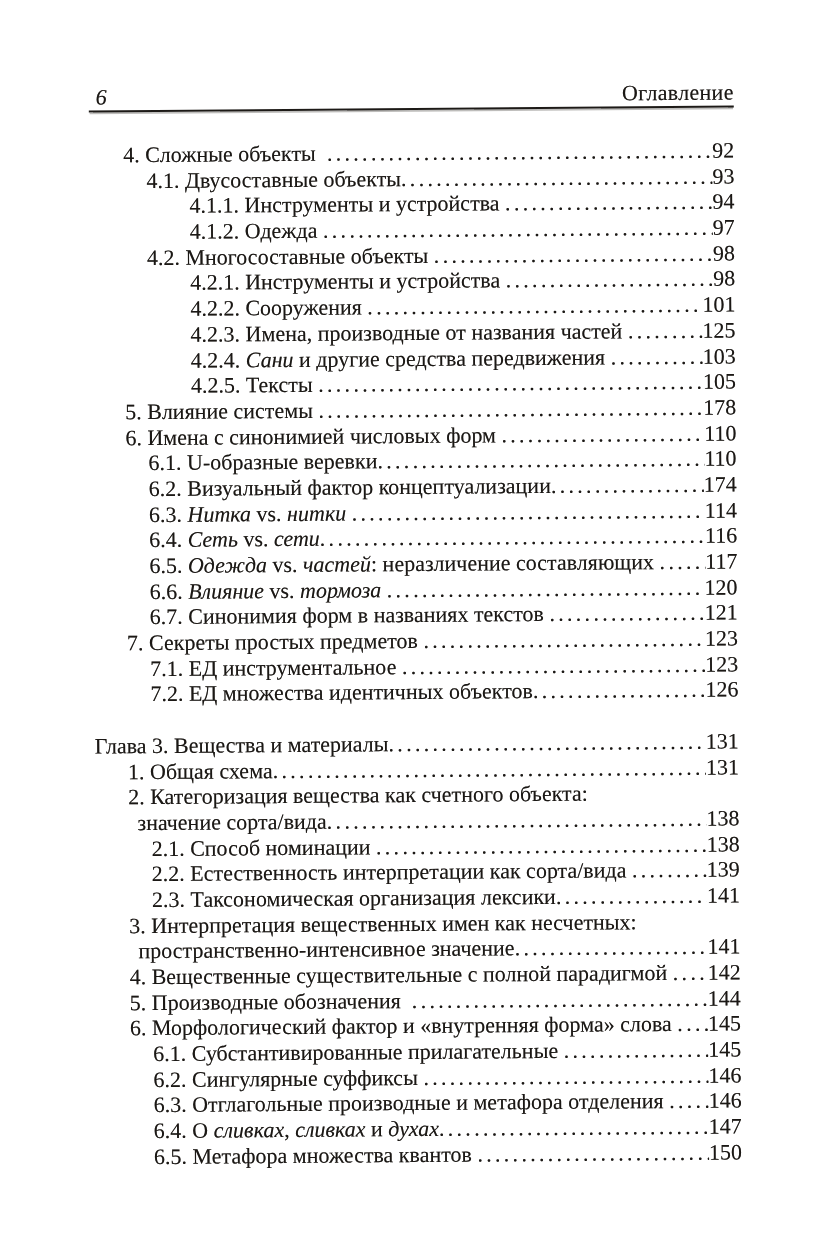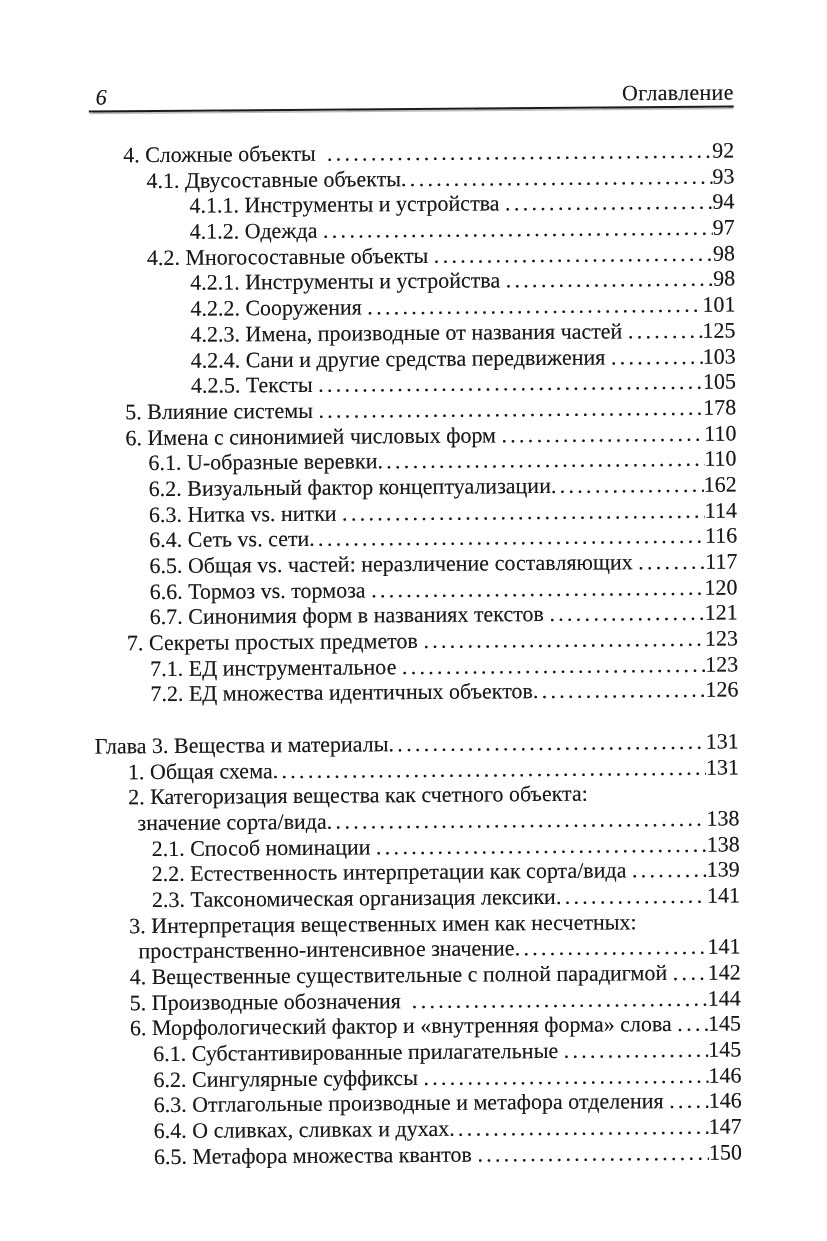--- a/index.html
+++ b/index.html
@@ -43,21 +43,21 @@
     line-height:25.7px;
     white-space:nowrap;
   }
   .row.chapter { padding-left:0; }
   .row.l1   { padding-left:33px; }
   .row.cont { padding-left:42px; }
   .row.l2   { padding-left:56px; }
   .row.l3   { padding-left:99px; }
   .row.gap  { margin-top:25.7px; }
   .t  { white-space:pre; }
-  .t .it { }
+  .t .it { font-style:italic; }
   .leader {
     flex:1 1 auto;
     overflow:hidden;
     height:25.7px;
     min-width:4px;
   }
   .leader::before {
     content:"........................................................................................................................................";
     letter-spacing:3.3px;
     white-space:nowrap;
@@ -135,39 +135,39 @@
           <span class="pg">110</span>
         </div>
         <div class="row l2">
           <span class="t"><span>6.1. U-образные веревки</span></span>
           <span class="leader"></span>
           <span class="pg">110</span>
         </div>
         <div class="row l2">
           <span class="t"><span>6.2. Визуальный фактор концептуализации</span></span>
           <span class="leader"></span>
-          <span class="pg">162</span>
+          <span class="pg">174</span>
         </div>
         <div class="row l2">
           <span class="t"><span>6.3. </span><span class="it">Нитка</span><span> vs. </span><span class="it">нитки</span><span> </span></span>
           <span class="leader"></span>
           <span class="pg">114</span>
         </div>
         <div class="row l2">
           <span class="t"><span>6.4. </span><span class="it">Сеть</span><span> vs. </span><span class="it">сети</span></span>
           <span class="leader"></span>
           <span class="pg">116</span>
         </div>
         <div class="row l2">
-          <span class="t"><span>6.5. </span><span class="it">Общая</span><span> vs. </span><span class="it">частей</span><span>: неразличение составляющих </span></span>
+          <span class="t"><span>6.5. </span><span class="it">Одежда</span><span> vs. </span><span class="it">частей</span><span>: неразличение составляющих </span></span>
           <span class="leader"></span>
           <span class="pg">117</span>
         </div>
         <div class="row l2">
-          <span class="t"><span>6.6. </span><span class="it">Тормоз</span><span> vs. </span><span class="it">тормоза</span><span> </span></span>
+          <span class="t"><span>6.6. </span><span class="it">Влияние</span><span> vs. </span><span class="it">тормоза</span><span> </span></span>
           <span class="leader"></span>
           <span class="pg">120</span>
         </div>
         <div class="row l2">
           <span class="t"><span>6.7. Синонимия форм в названиях текстов </span></span>
           <span class="leader"></span>
           <span class="pg">121</span>
         </div>
         <div class="row l1">
           <span class="t"><span>7. Секреты простых предметов </span></span>

